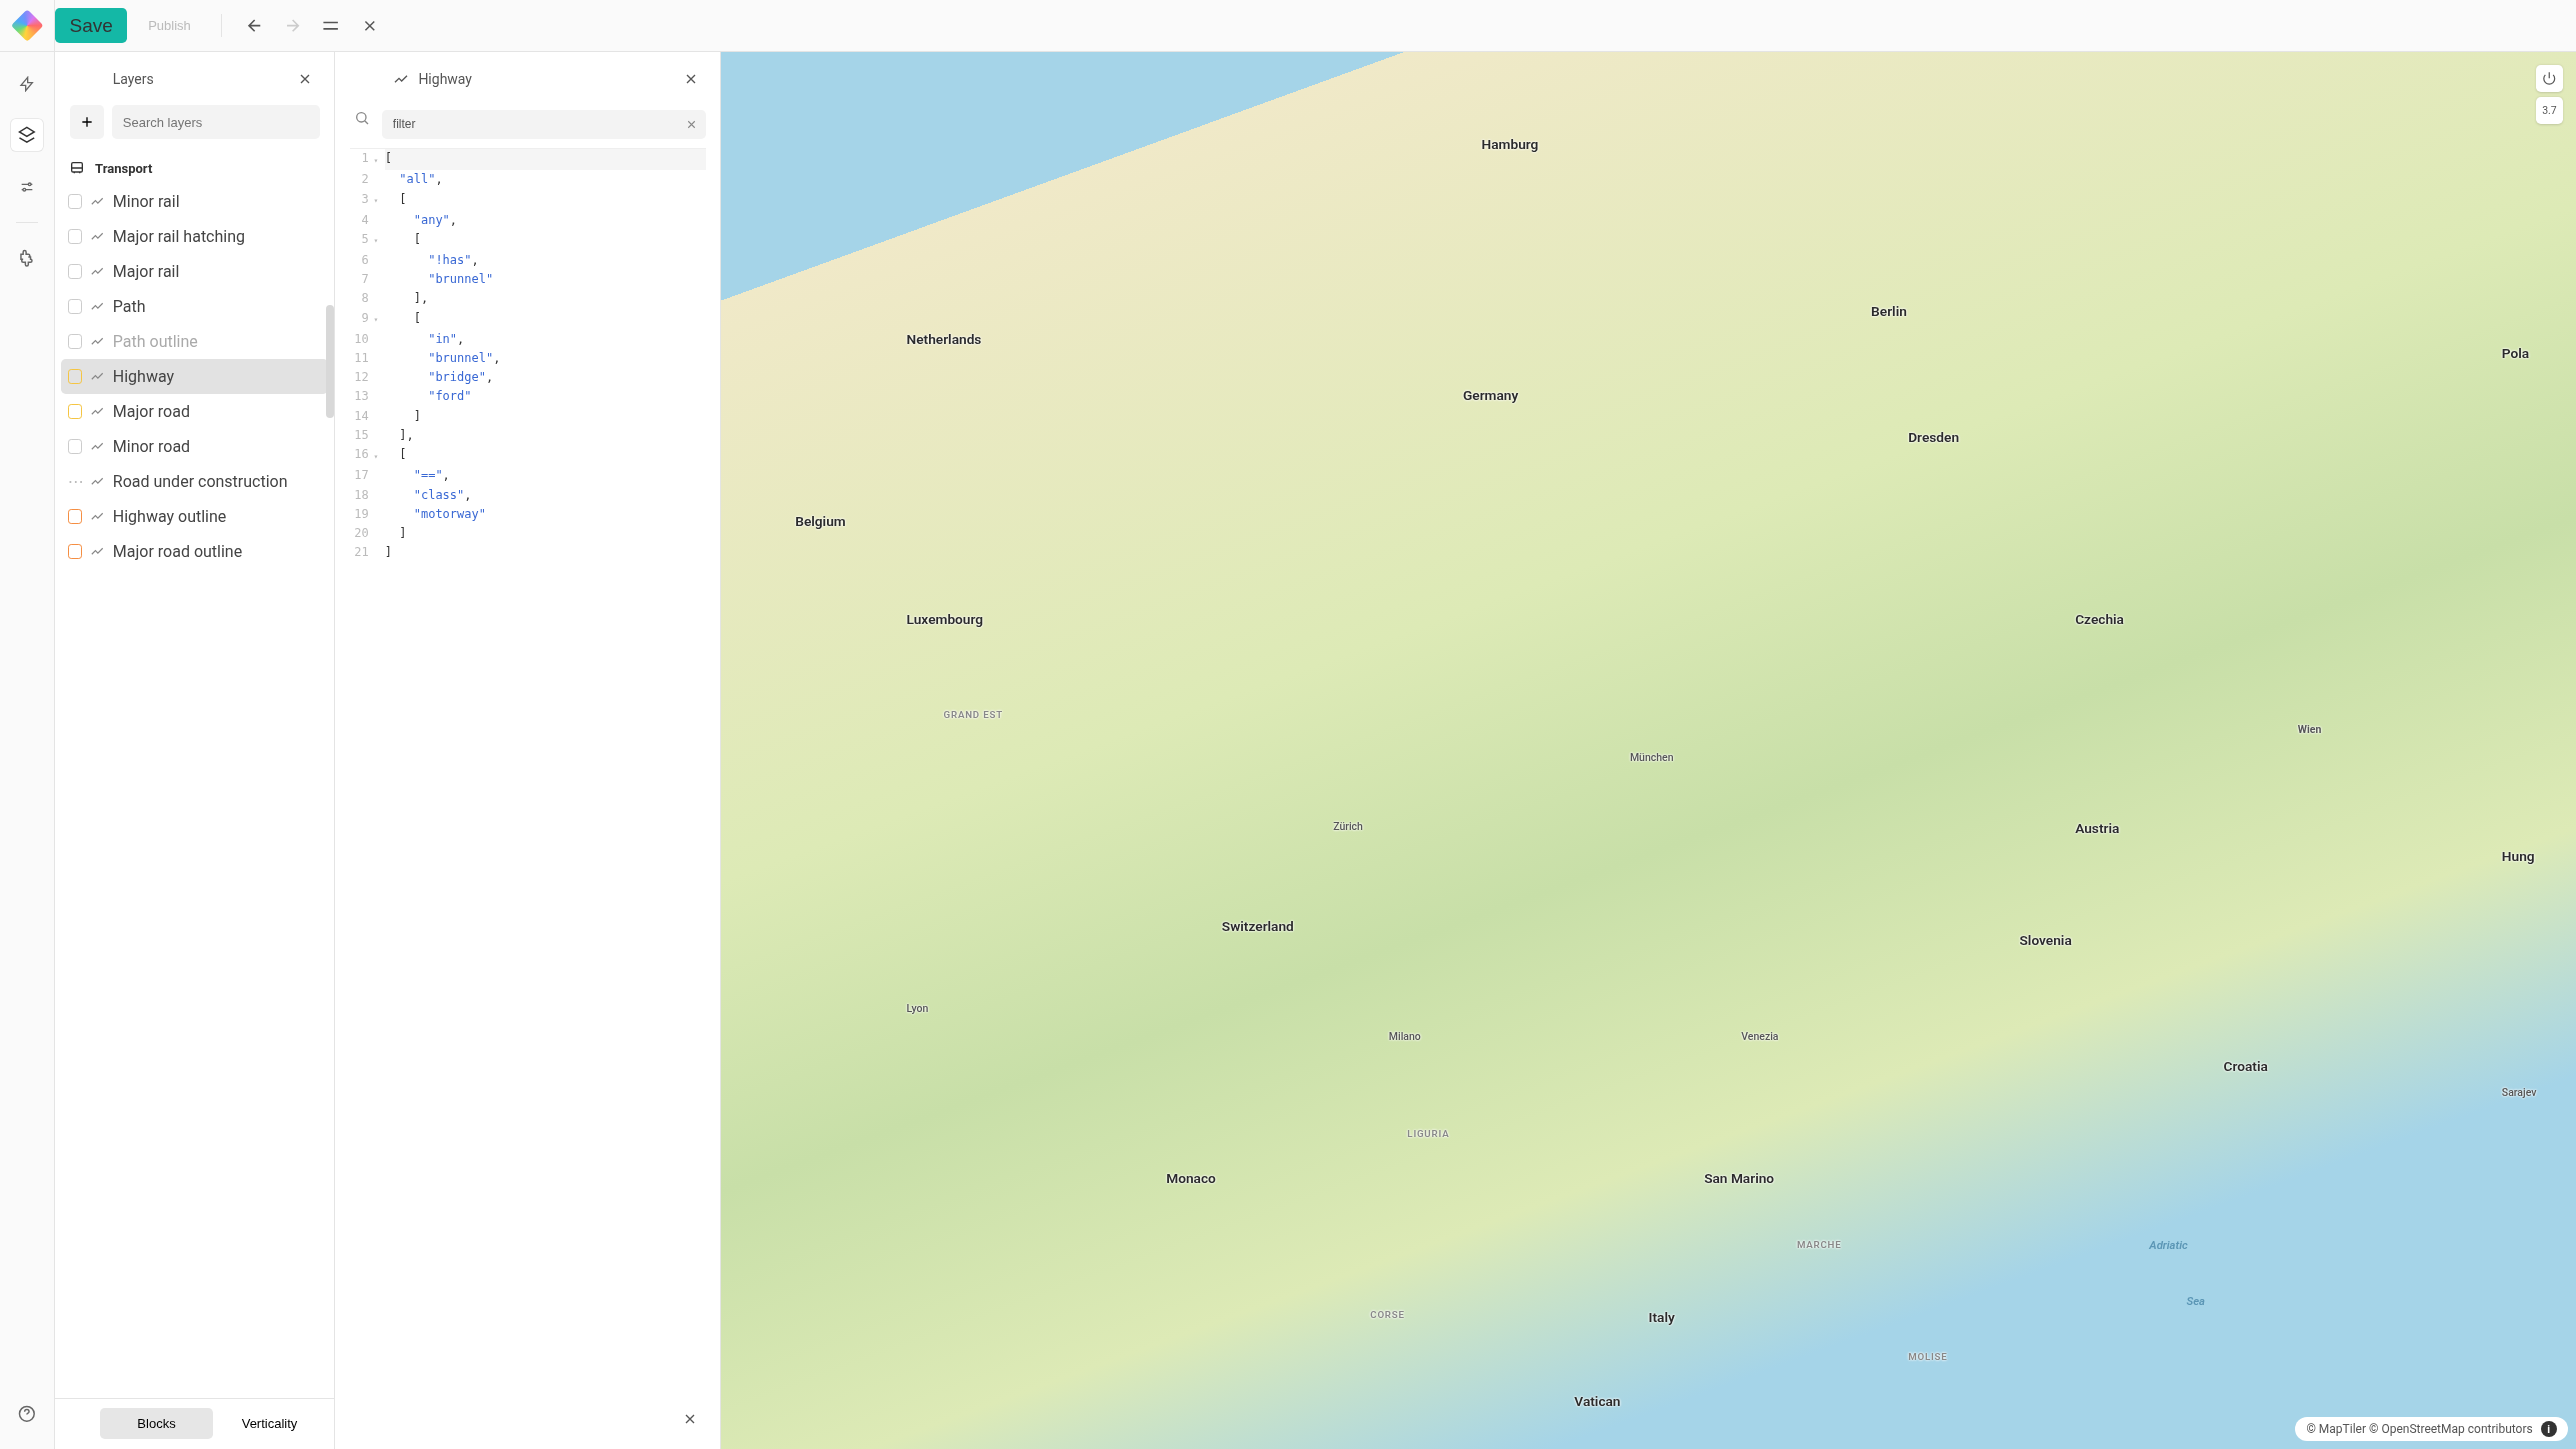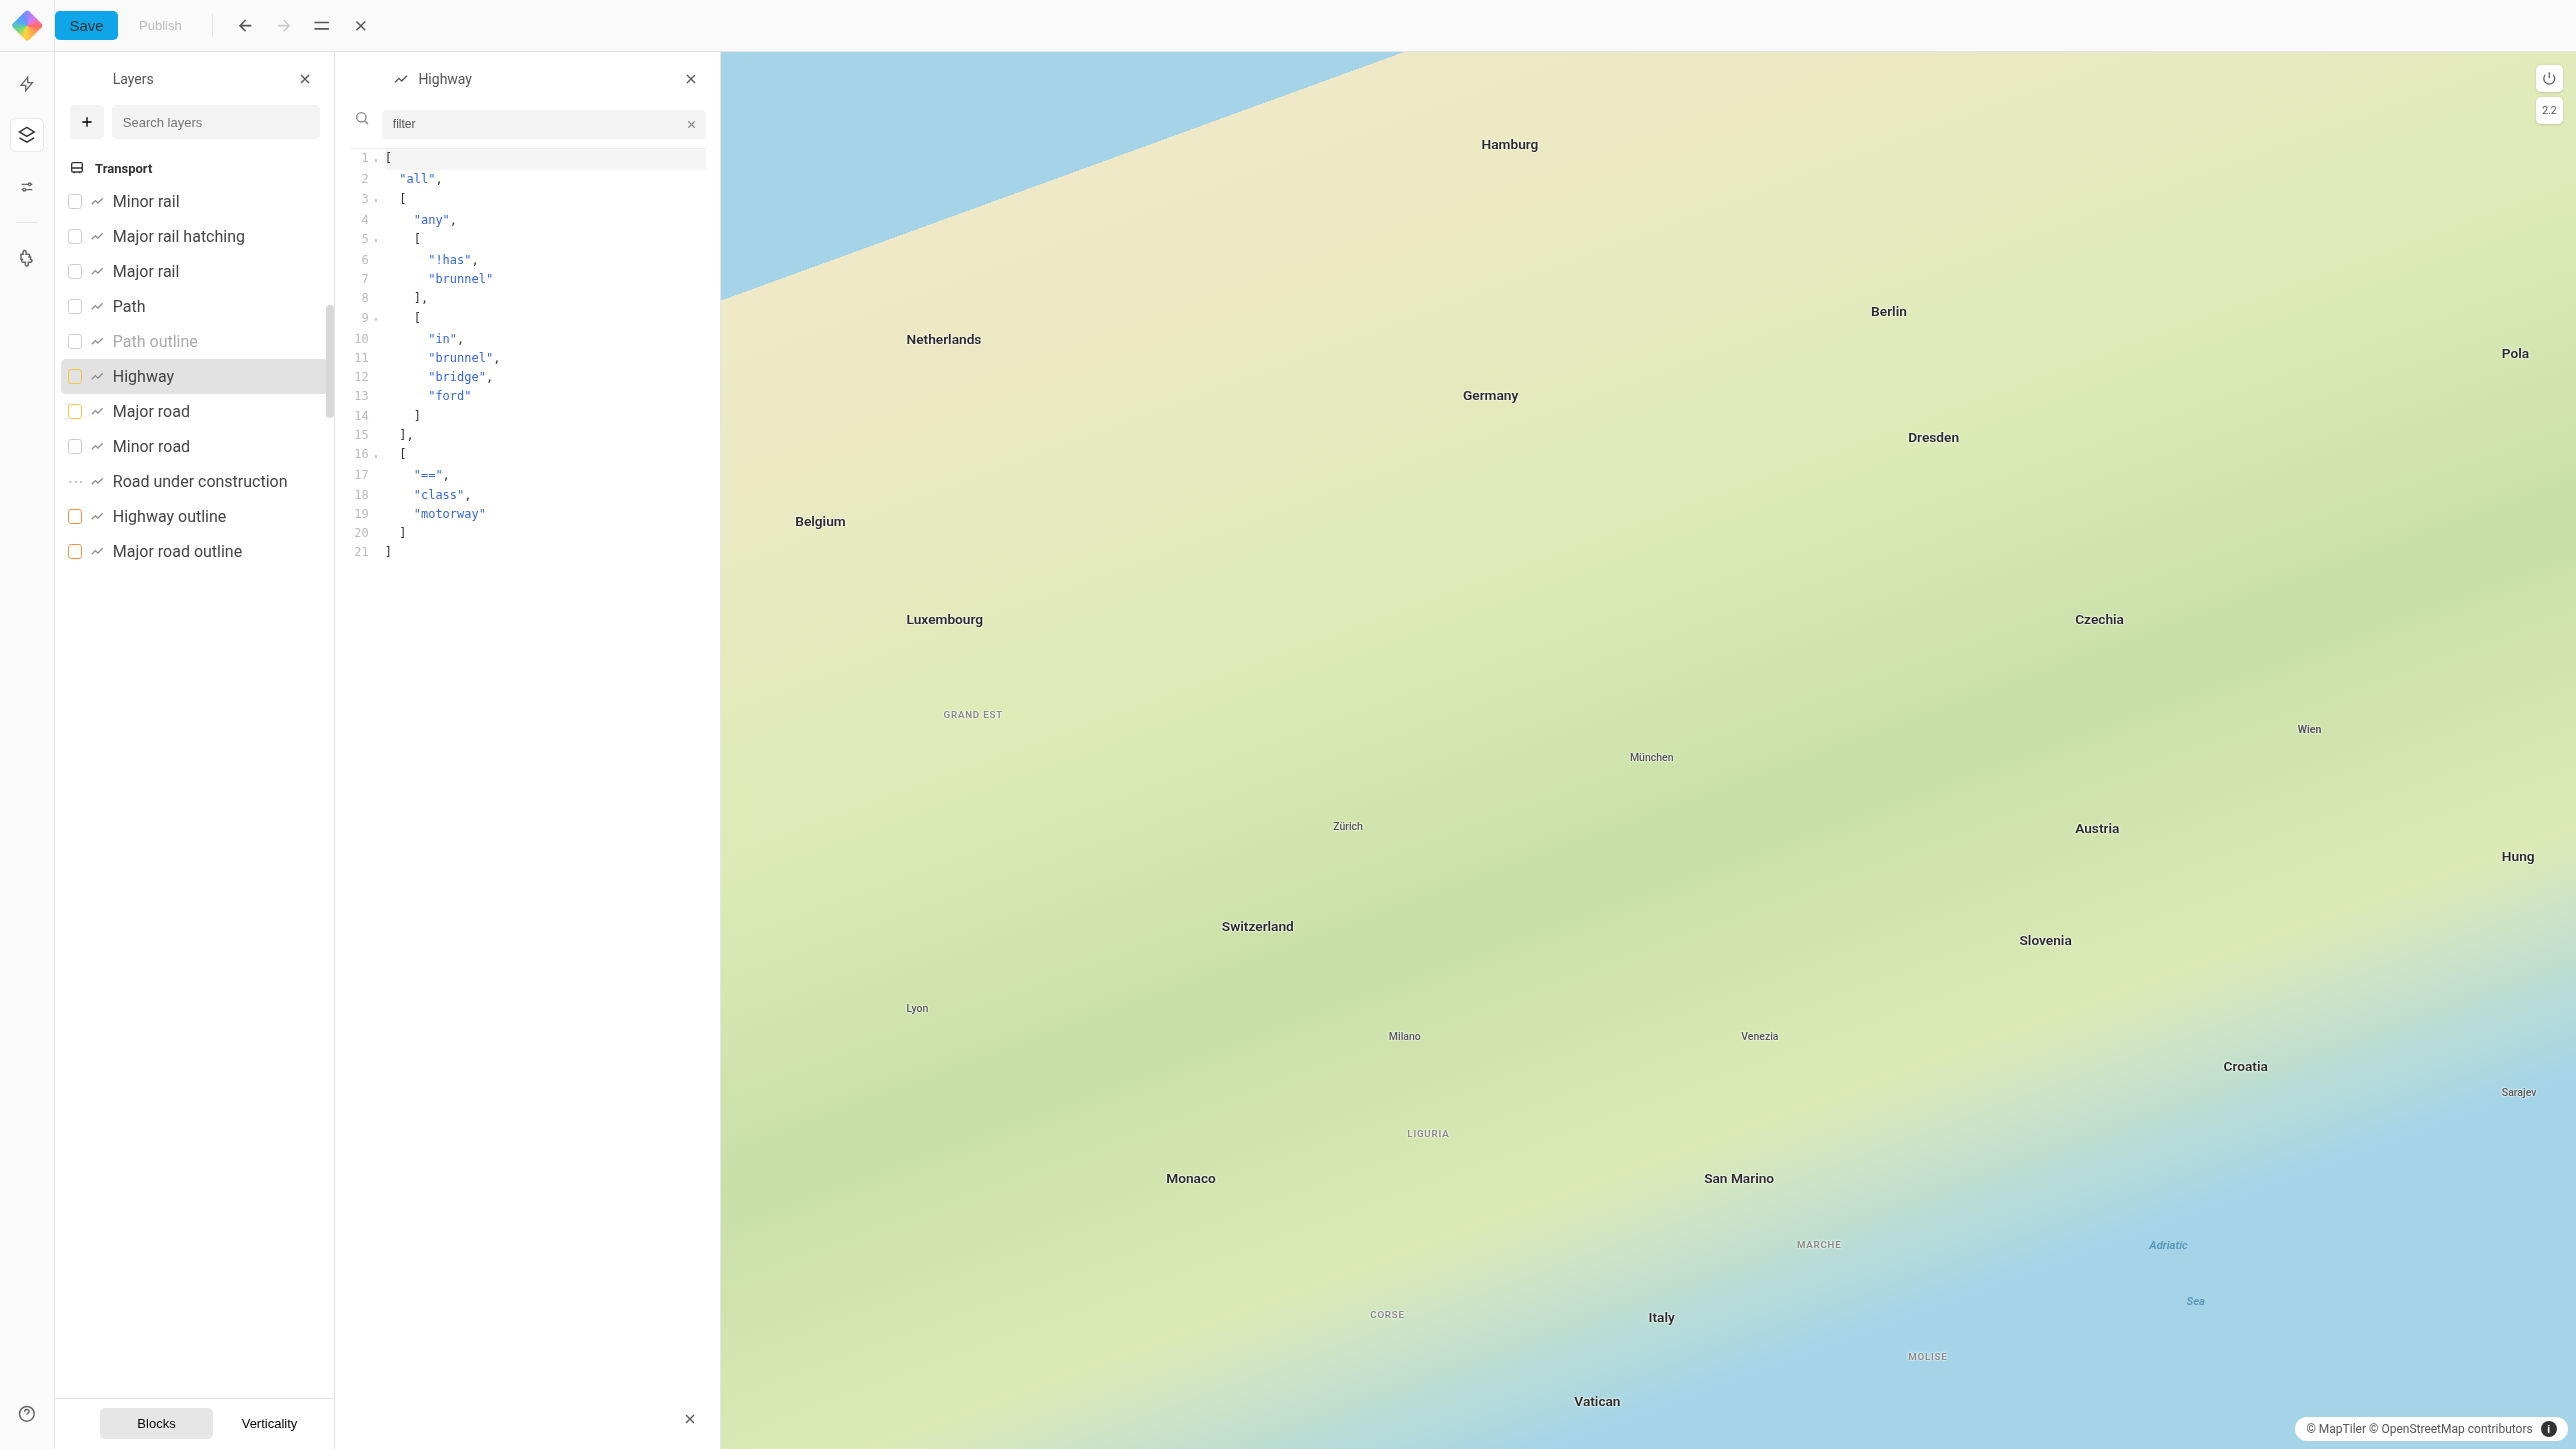--- a/index.html
+++ b/index.html
@@ -38,25 +38,25 @@
       color: #999;
       flex: 1;
     }
     .breadcrumb .current { color: #333; }
     .header-actions {
       display: flex;
       align-items: center;
       gap: 6.4px;
     }
     .btn-save {
-      background: #0ea5e9;
+      background: #14b8a6;
       border: none;
       padding: 6.4px 14.5px;
       border-radius: 4.8px;
-      font-size: 15px;
+      font-size: 19px;
       color: #333;
       cursor: pointer;
     }
     .btn-publish {
       background: none;
       border: none;
       padding: 6.4px 14.5px;
       font-size: 13px;
       color: #bbb;
       cursor: pointer;
@@ -696,21 +696,21 @@
     </button>
   </div>
 
   <div class="map-pane" id="map-pane">
     <div class="map-badge">
       <div>
         <svg width="14.5" height="14.5" viewBox="0 0 24 24" fill="none" stroke="currentColor" stroke-width="2">
             <path d="M12 2v10M5.5 6.5a9 9 0 1013 0"></path>
           </svg>
       </div>
-      <div>2.2</div>
+      <div>3.7</div>
     </div>
     <div class="map-attr">
       <span>© MapTiler © OpenStreetMap contributors</span>
       <span class="info-icon">i</span>
     </div>
   <div class="map-label " style="left: 41%; top: 6%;">Hamburg</div>
       <div class="map-label " style="left: 10%; top: 20%;">Netherlands</div>
       <div class="map-label " style="left: 62%; top: 18%;">Berlin</div>
       <div class="map-label " style="left: 96%; top: 21%;">Pola</div>
       <div class="map-label " style="left: 40%; top: 24%;">Germany</div>

